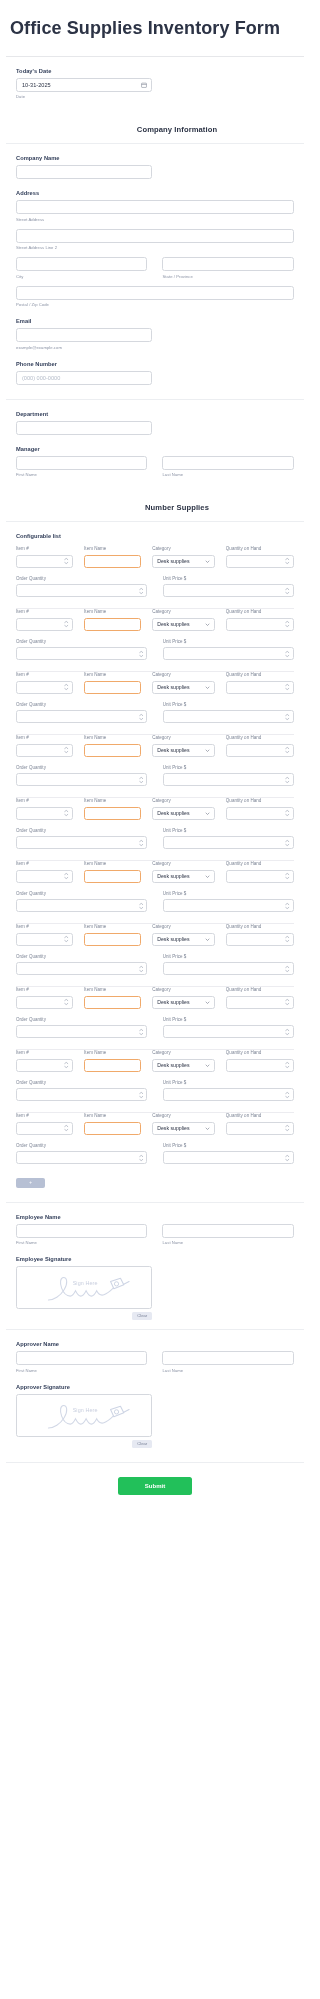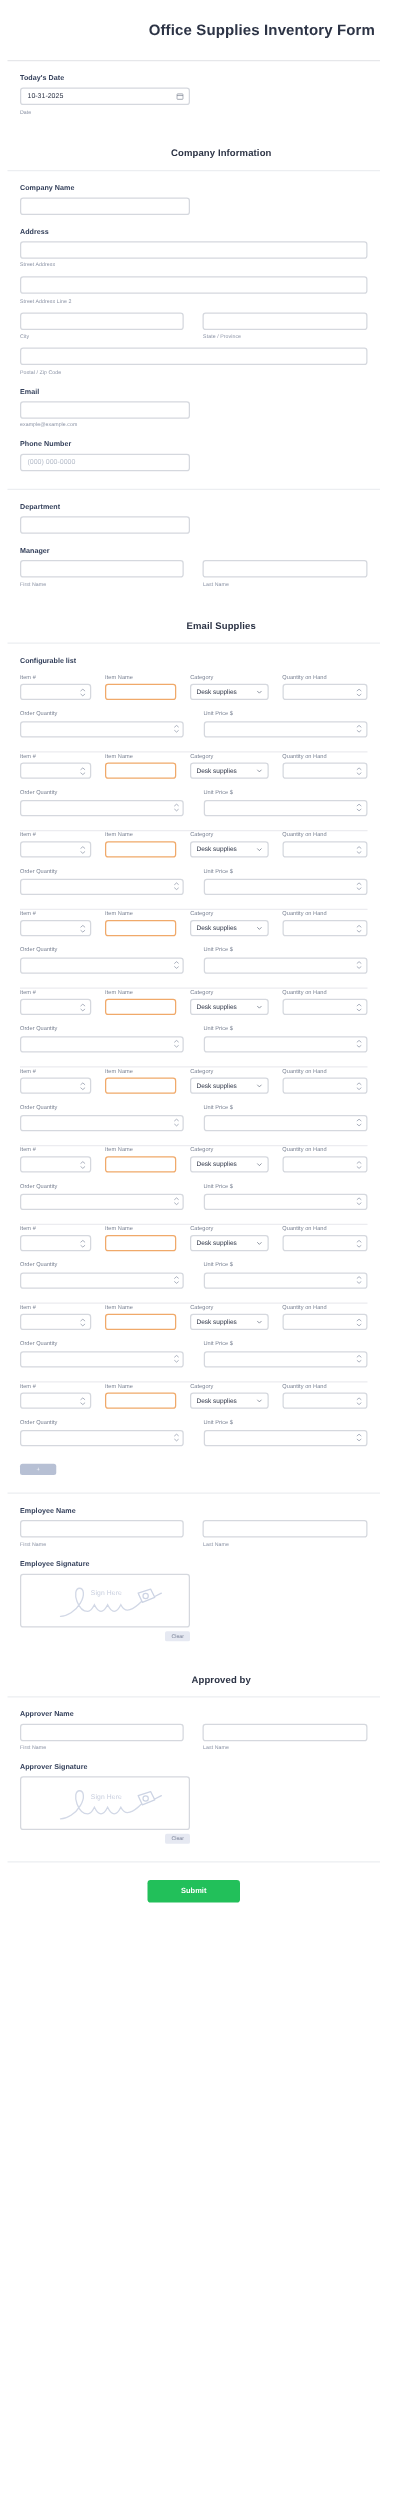--- a/index.html
+++ b/index.html
@@ -7,22 +7,22 @@
     width: 310px;
     background: #ffffff;
     font-family: "Liberation Sans", "DejaVu Sans", sans-serif;
     color: #2c3345;
     -webkit-font-smoothing: antialiased;
   }
   .page { width: 310px; background:#fff; padding-bottom: 14px; }
 
   
   .form-title {
-    text-align: right;
-    font-size: 12px;
+    text-align: left;
+    font-size: 18px;
     font-weight: bold;
     color: #2c3345;
     letter-spacing: .1px;
     padding: 17px 10px 16px 10px;
     line-height: 1.25;
   }
   .hr { height:1px; background:#e6e7ea; margin: 0 6px; }
   .hr-wide { height:1px; background:#eceef1; margin: 0 6px; }
 
   
@@ -278,21 +278,21 @@
         </div>
         <div class="col">
           <input class="inp" type="text" value="" style="">
           <div class="sub">Last Name</div>
         </div>
       </div>
     </div>
     <div class="spacer-sm"></div>
   </div>
 
-  <div class="section-heading">Email Supplies</div>
+  <div class="section-heading">Number Supplies</div>
   <div class="hr-wide"></div>
 
   <div class="fields">
     <div class="list-label">Configurable list</div>
 
     <div id="supply-rows">
         <div class="item-block">
           <div class="grid4">
             <div>
               <div class="chead">Item #</div>
@@ -987,21 +987,20 @@
         </div>
         <div class="sig-here">Sign Here</div>
       </div>
       <div class="clear-row">
         <button class="clear-btn">Clear</button>
       </div>
     </div>
     <div class="spacer-sm"></div>
   </div>
 
-  <div class="section-heading">Approved by</div>
   <div class="hr-wide"></div>
 
   <div class="fields">
     <div class="field">
       <div class="label">Approver Name</div>
       <div class="row2">
         <div class="col">
           <input class="inp" type="text" value="" style="">
           <div class="sub">First Name</div>
         </div>

